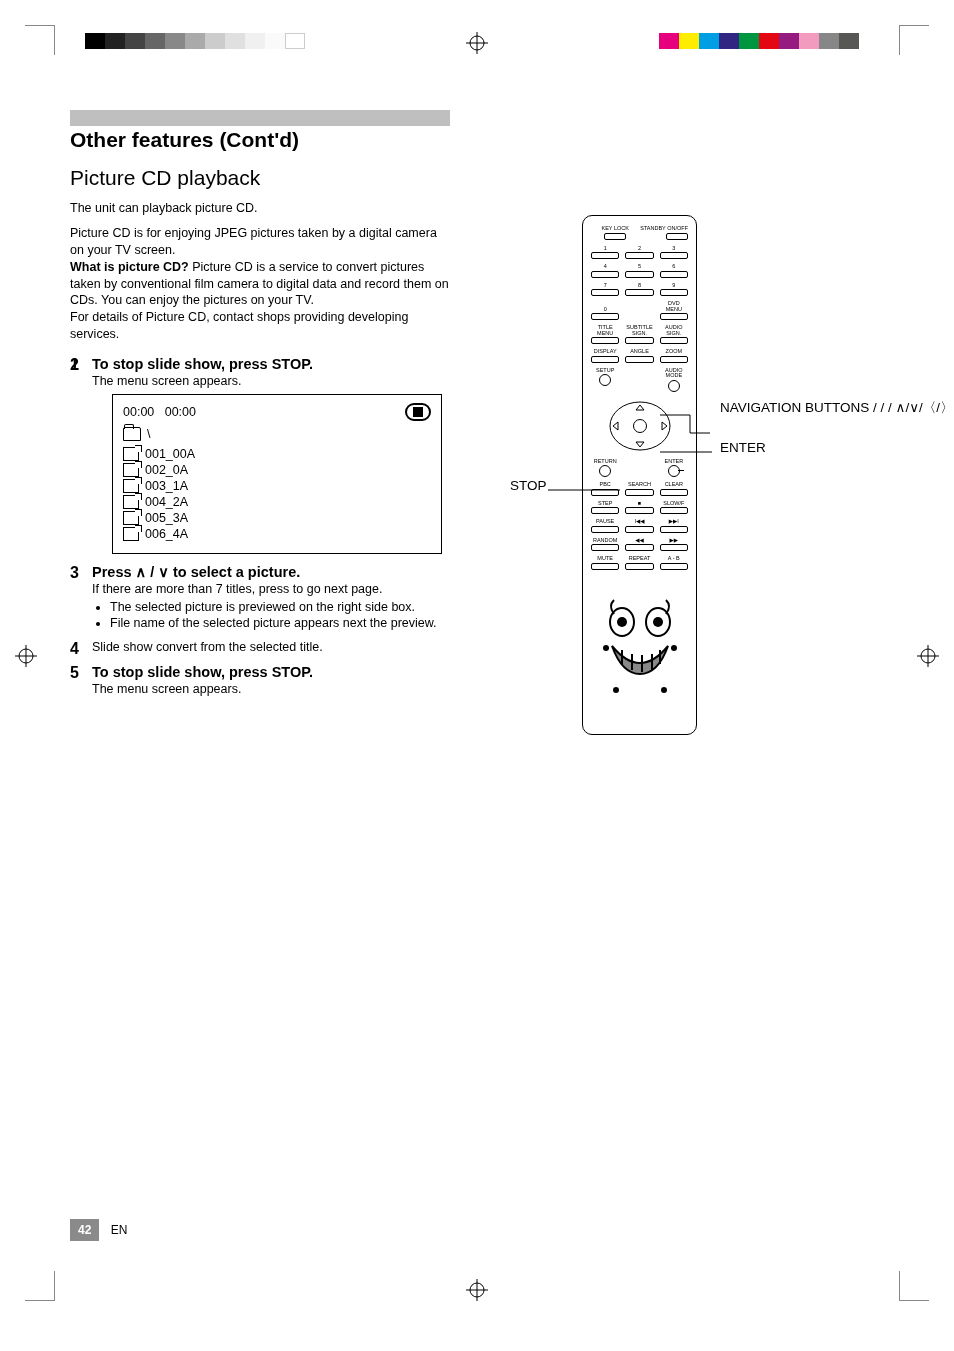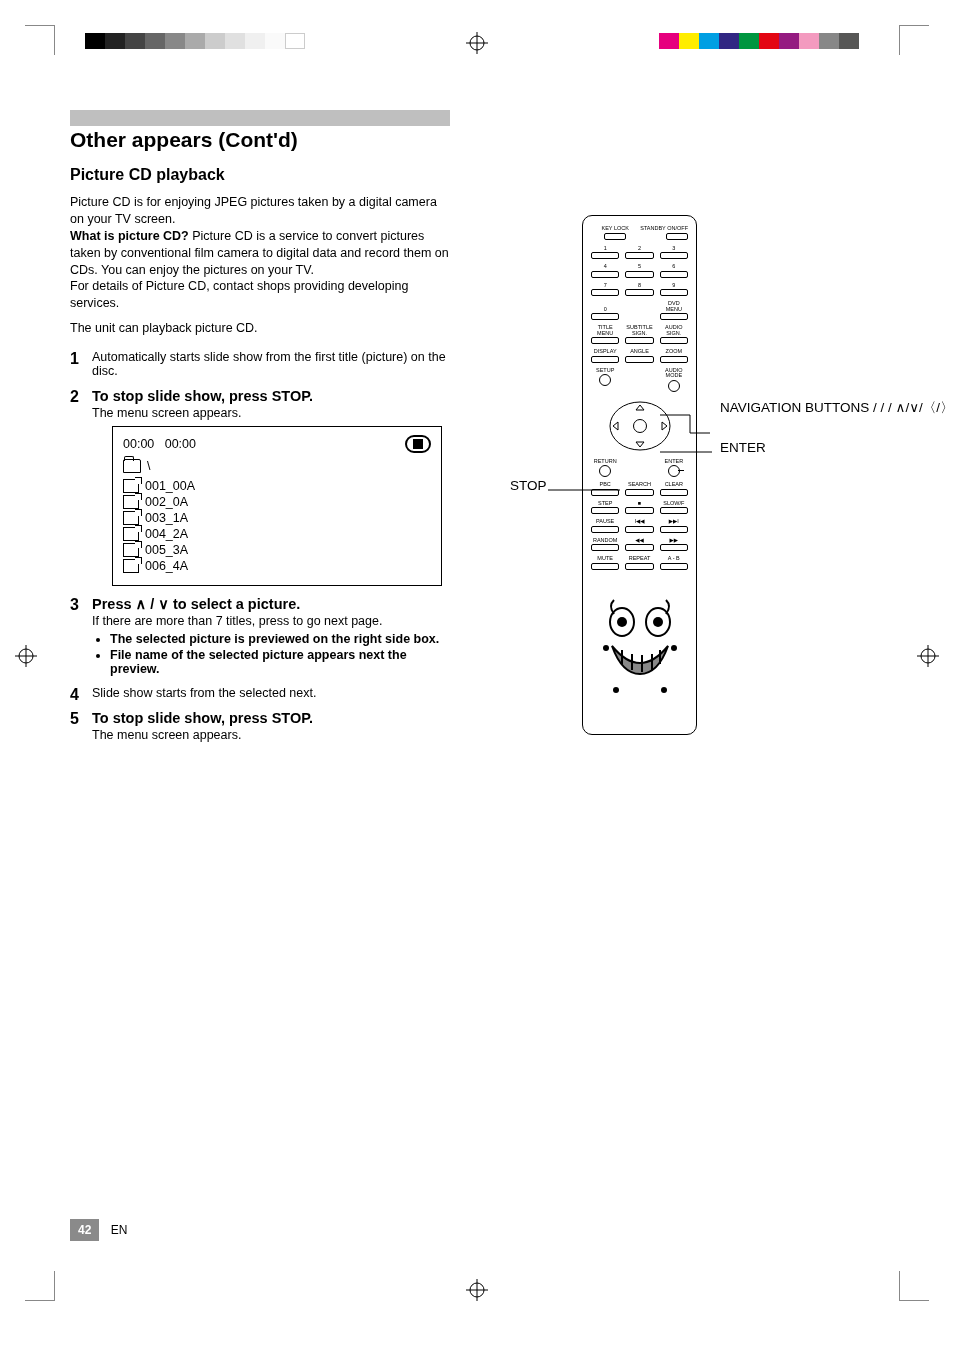--- a/index.html
+++ b/index.html
@@ -48,40 +48,40 @@
     background: #bfbfbf;
     margin-bottom: 2px;
     width: 380px;
   }
   h1.sec-title {
     font-size: 21px;
     font-weight: bold;
     margin: 2px 0 14px 0;
   }
   h2.sub-title {
-    font-size: 16px;
-    font-weight: bold;
+    font-size: 21px;
+    font-weight: normal;
     border-top: 10px solid #bfbfbf;
     padding-top: 6px;
     margin: 0 0 10px 0;
     width: 380px;
   }
   h2.sub-title.noborder { border-top: none; padding-top: 0; }
   p { margin: 0 0 8px 0; line-height: 1.35; }
   .left-col { width: 380px; }
   .step-list { padding-left: 0; list-style: none; counter-reset: step; }
   .step-list > li { margin: 0 0 10px 0; padding-left: 22px; position: relative; }
   .step-list > li::before {
     counter-increment: step; content: counter(step);
     position: absolute; left: 0; top: 0;
     font-weight: bold; font-size: 16px;
   }
   .step-text { font-weight: bold; font-size: 14.5px; }
   .bullets { list-style: disc; padding-left: 18px; margin: 4px 0; font-size: 12.5px; }
-  .bullets li { margin-bottom: 2px; font-weight: bold; }
+  .bullets li { margin-bottom: 2px; }
   .note { font-size: 12.5px; margin-top: 2px; }
   .screen-box {
     width: 330px; border: 1px solid #000; padding: 8px 10px 10px 10px;
     margin: 6px 0 8px 20px; font-size: 12.5px;
   }
   .screen-top { display: flex; justify-content: space-between; align-items: center; margin-bottom: 6px; }
   .stop-icon { display: inline-flex; border: 2px solid #000; border-radius: 10px; padding: 2px 6px; align-items: center; justify-content: center; }
   .stop-square { width: 10px; height: 10px; background: #000; }
   .folder-row { margin: 3px 0 6px 0; display: flex; align-items: center; gap: 6px; }
   .folder-ico { width: 18px; height: 14px; border: 1.5px solid #000; border-radius: 2px 2px 0 0; position: relative; }
@@ -170,35 +170,34 @@
       <circle cx="11" cy="11" r="7" stroke="#000" fill="none"></circle>
       <line x1="0" y1="11" x2="22" y2="11" stroke="#000"></line>
       <line x1="11" y1="0" x2="11" y2="22" stroke="#000"></line>
     </svg>
 </div>
 
 <div class="page">
 
   <div class="left-col">
     <div class="section-rule"></div>
-    <h1 class="sec-title">Other appears (Cont'd)</h1>
+    <h1 class="sec-title">Other features (Cont'd)</h1>
 
     <h2 class="sub-title noborder">Picture CD playback</h2>
+    <p class="note">The unit can playback picture CD.</p>
     <p class="note">
       <span>Picture CD is for enjoying JPEG pictures taken by a digital camera on your TV screen.</span><br>
       <b>What is picture CD?</b>
       <span> Picture CD is a service to convert pictures taken by conventional film camera to digital data and record them on CDs. You can enjoy the pictures on your TV.</span><br>
       <span>For details of Picture CD, contact shops providing developing services.</span>
     </p>
-    <p class="note">The unit can playback picture CD.</p>
 
 
     <ol class="step-list">
       <li>
-        <div class="note">Automatically starts slide show from the first title (picture) on the disc.</div>
       </li>
       <li>
         <div class="step-text">To stop slide show, press STOP.</div>
         <div class="note">The menu screen appears.</div>
 
         <div class="screen-box">
           <div class="screen-top">
             <span>
               <span>00:00</span>&nbsp;&nbsp;
               <span>00:00</span>
@@ -246,21 +245,21 @@
           <span>∨</span>
           <span> to select a picture.</span>
         </div>
         <div class="note">If there are more than 7 titles, press     to go next page.</div>
         <ul class="bullets">
           <li>The selected picture is previewed on the right side box.</li>
           <li>File name of the selected picture appears next the preview.</li>
         </ul>
       </li>
       <li>
-        <div class="note">Slide show starts from the selected next.</div>
+        <div class="note">Slide show convert from the selected title.</div>
       </li>
       <li>
         <div class="step-text">To stop slide show, press STOP.</div>
         <div class="note">The menu screen appears.</div>
       </li>
     </ol>
   </div>
 
   <div class="right-col">
     <div class="remote-wrap">

